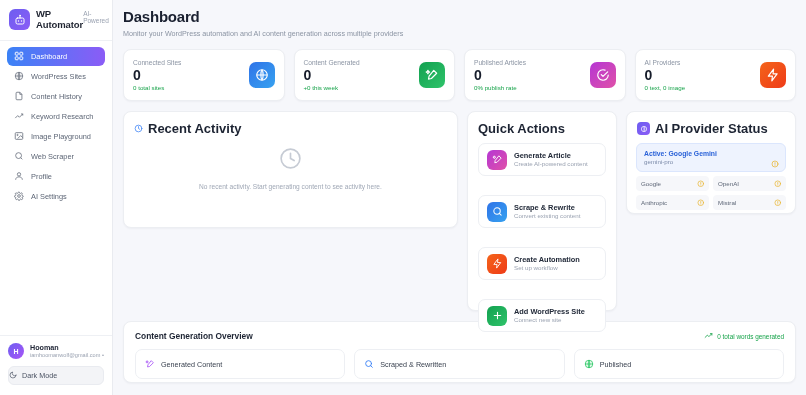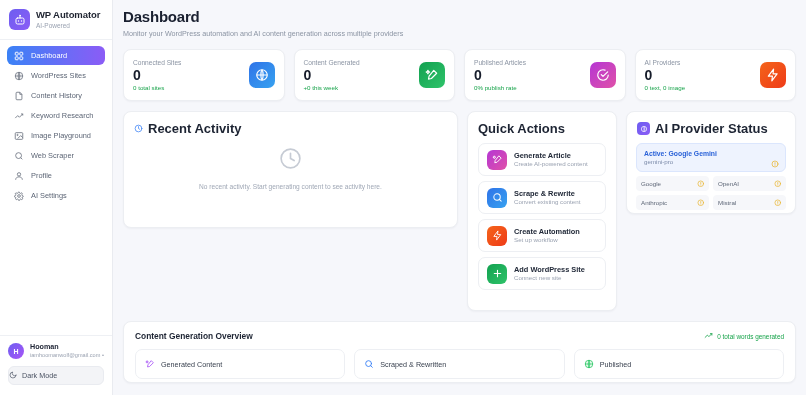--- a/index.html
+++ b/index.html
@@ -23,21 +23,21 @@
     display: flex; align-items: center; gap: 6px;
     padding: 9px 8px 9px 9px;
     border-bottom: 1px solid #eef0f4;
   }
   .brand-logo {
     width: 21px; height: 21px; border-radius: 6px;
     background: linear-gradient(135deg,#6d5ef0 0%,#8b5cf6 100%);
     display: flex; align-items: center; justify-content: center;
     flex: 0 0 auto;
   }
-  .brand-text { display: flex; flex-direction: column; line-height: 1.15; }
+  .brand-text { display: flex; flex-direction: row; line-height: 1.15; }
   .brand-title { font-size: 9.5px; font-weight: bold; color: #1e2330; letter-spacing: -0.1px; }
   .brand-sub { font-size: 6.5px; color: #9aa2b1; margin-top: 1px; }
 
   .nav { padding: 6px 7px 0 7px; display: flex; flex-direction: column; gap: 1px; }
   .nav-item {
     display: flex; align-items: center; gap: 7px;
     height: 19px; padding: 0 7px;
     border-radius: 6px;
     font-size: 7.4px; color: #5c6575;
     cursor: pointer;
@@ -45,21 +45,21 @@
   .nav-item .ico { width: 10px; height: 10px; flex: 0 0 auto; display:flex; align-items:center; justify-content:center; }
   .nav-item.active {
     background: linear-gradient(90deg,#3b82f6 0%,#8b5cf6 100%);
     color: #ffffff;
   }
   .nav-item.active .ico svg { stroke: #fff; }
   .nav-item .ico svg { stroke: #6b7280; }
 
   .side-bottom { margin-top: auto; }
   .user-row {
-    display: flex; align-items: center; gap: 6px;
+    display: flex; align-items: flex-end; gap: 6px;
     padding: 7px 8px; border-top: 1px solid #eef0f4;
   }
   .avatar {
     width: 16px; height: 16px; border-radius: 50%;
     background: linear-gradient(135deg,#6d5ef0,#a855f7);
     color: #fff; font-size: 7px; font-weight: bold;
     display: flex; align-items: center; justify-content: center;
     flex: 0 0 auto;
   }
   .user-meta { overflow: hidden; line-height: 1.2; }
@@ -112,21 +112,21 @@
   }
 
   .activity { flex: 0 0 335px; height: 117px; position: relative; }
   .activity-empty {
     position: absolute; left: 0; right: 0; top: 34px;
     display: flex; flex-direction: column; align-items: center; gap: 8px;
   }
   .empty-text { font-size: 6.6px; color: #a0a8b6; }
 
   .quick { flex: 1; height: 200px; padding-bottom: 8px; }
-  .qa-list { padding: 7px 10px 16px 10px; display: flex; flex-direction: column; gap: 5px; }
+  .qa-list { padding: 7px 10px 16px 10px; display: flex; flex-direction: column; gap: 19px; }
   .qa-item {
     display: flex; align-items: center; gap: 7px;
     height: 33px; padding: 0 8px;
     border: 1px solid #edeff3; border-radius: 7px;
     background: #fff; cursor: pointer;
   }
   .qa-ico { width: 20px; height: 20px; border-radius: 6px; display: flex; align-items: center; justify-content: center; flex: 0 0 auto; }
   .qa-txt { display: flex; flex-direction: column; line-height: 1.25; }
   .qa-title { font-size: 7.4px; font-weight: bold; color: #222a39; }
   .qa-sub { font-size: 6.2px; color: #9aa2b1; }

